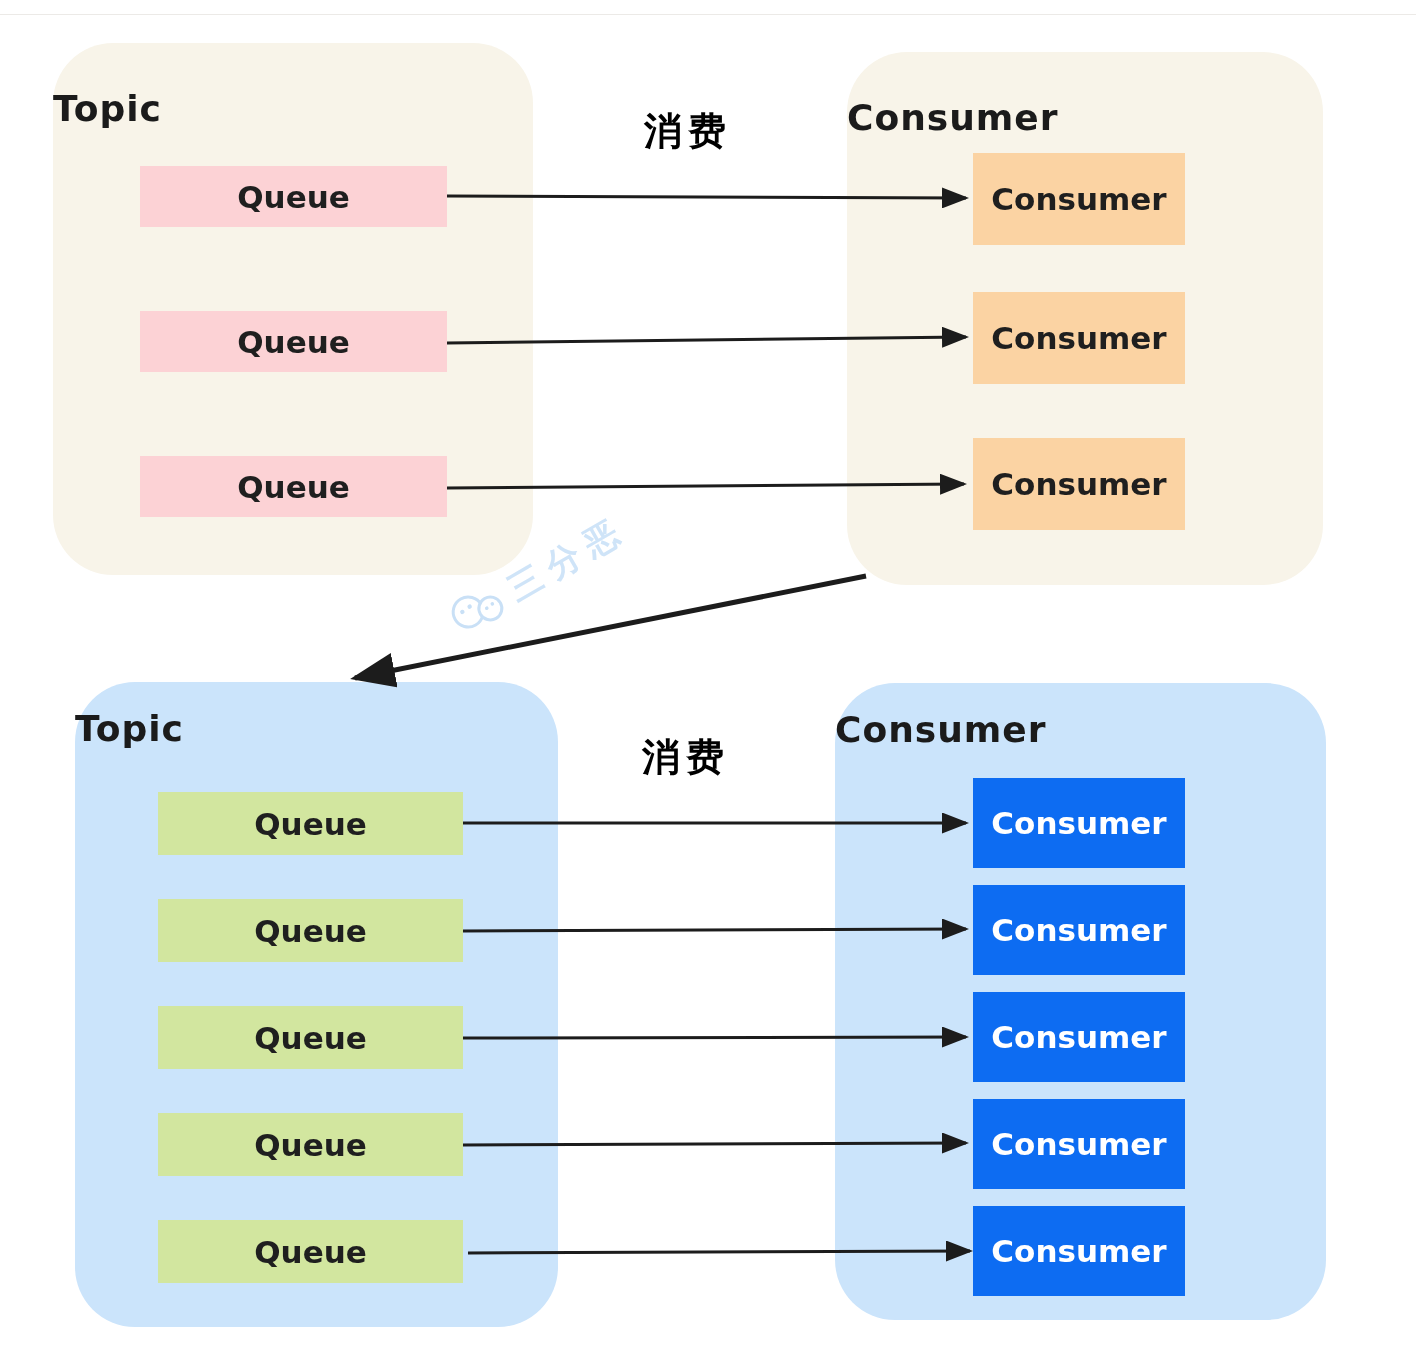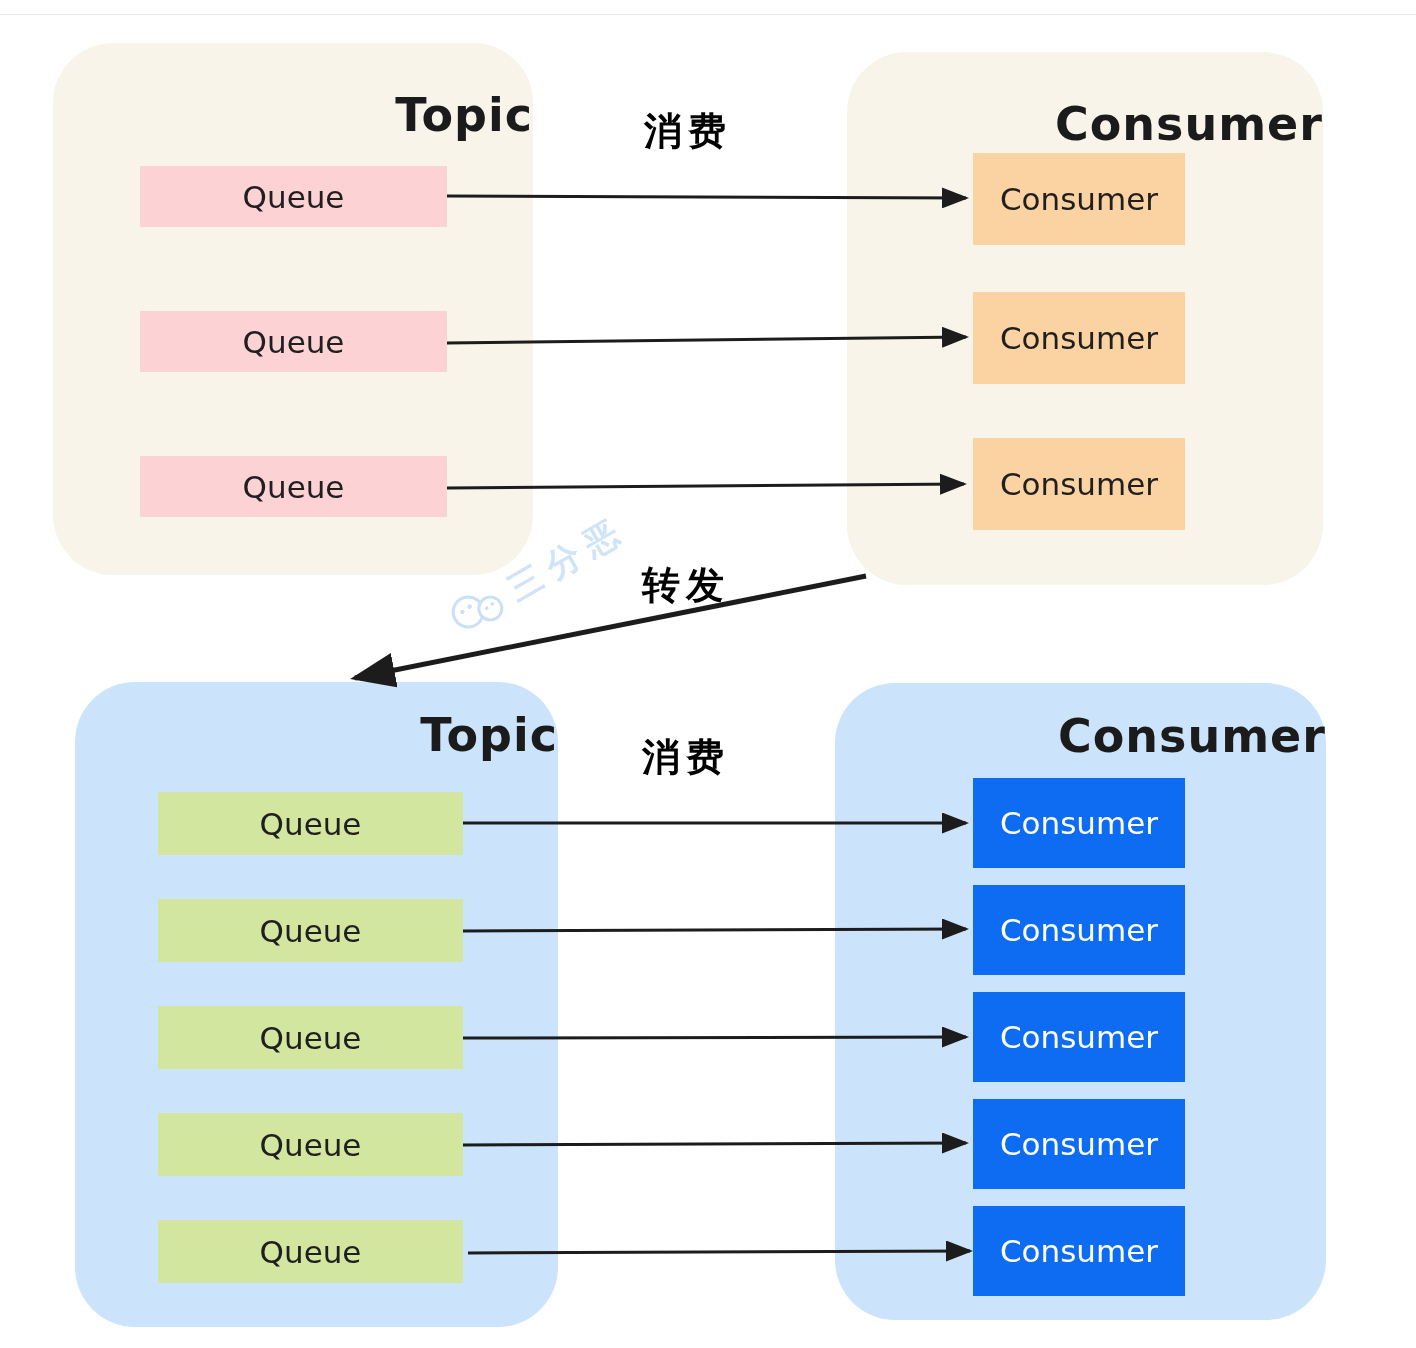--- a/index.html
+++ b/index.html
@@ -7,27 +7,27 @@
     position:relative;width:1416px;height:1348px;background:#ffffff;
     font-family:"DejaVu Sans","Liberation Sans",sans-serif;overflow:hidden;
   }
   .top-divider{position:absolute;left:0;top:14px;width:1416px;height:1px;background:#eceae7;}
   .container{position:absolute;border-radius:60px;}
   .cont-topic-top   {left:53px;  top:43px;  width:480px; height:532px;}
   .cont-consumer-top{left:847px; top:52px;  width:476px; height:533px;}
   .cont-topic-bot   {left:75px;  top:682px; width:483px; height:645px;}
   .cont-consumer-bot{left:835px; top:683px; width:491px; height:637px;}
   .cont-title{
-    position:absolute;width:100%;text-align:right;
-    font-size:46px;font-weight:600;color:#1b1b1b;letter-spacing:1px;
+    position:absolute;width:100%;text-align:left;
+    font-size:36px;font-weight:600;color:#1b1b1b;letter-spacing:1px;
   }
   .t-top{top:45px;} .t-bot{top:26px;}
   .box{
     position:absolute;display:flex;align-items:center;justify-content:center;
-    font-size:31px;font-weight:400;color:#1f1f1f;
+    font-size:31px;font-weight:700;color:#1f1f1f;
   }
   .qbox{left:140px;width:307px;height:61px;}
   .q1{top:166px;} .q2{top:311px;} .q3{top:456px;}
   .cbox{left:973px;width:212px;height:92px;}
   .c1{top:153px;} .c2{top:292px;} .c3{top:438px;}
   .gbox{left:158px;width:305px;height:63px;}
   .g1{top:792px;} .g2{top:899px;} .g3{top:1006px;} .g4{top:1113px;} .g5{top:1220px;}
   .bbox{left:973px;width:212px;height:90px;color:#ffffff;}
   .b1{top:778px;} .b2{top:885px;} .b3{top:992px;} .b4{top:1099px;} .b5{top:1206px;}
   .diagram-label{
@@ -78,21 +78,20 @@
   <section class="container cont-consumer-bot" style="background-color: rgb(203, 228, 251);">
     <div class="cont-title t-bot">Consumer</div>
   </section>
   <div class="box bbox b1" style="background-color: rgb(13, 108, 242); color: rgb(255, 255, 255);">Consumer</div>
   <div class="box bbox b2" style="background-color: rgb(13, 108, 242); color: rgb(255, 255, 255);">Consumer</div>
   <div class="box bbox b3" style="background-color: rgb(13, 108, 242); color: rgb(255, 255, 255);">Consumer</div>
   <div class="box bbox b4" style="background-color: rgb(13, 108, 242); color: rgb(255, 255, 255);">Consumer</div>
   <div class="box bbox b5" style="background-color: rgb(13, 108, 242); color: rgb(255, 255, 255);">Consumer</div>
 
   <div class="diagram-label lbl-consume-top">消费</div>
-  <div class="diagram-label lbl-forward">转发</div>
   <div class="diagram-label lbl-consume-bot">消费</div>
 
   <div class="watermark">
     <svg width="60" height="48" viewBox="0 0 60 48" aria-hidden="true">
       <circle cx="21" cy="20" r="15" fill="#ffffff" stroke="#c9e0f6" stroke-width="3"></circle>
       <circle cx="42" cy="28" r="11.5" fill="#ffffff" stroke="#c9e0f6" stroke-width="3"></circle>
       <circle cx="16" cy="17" r="2.2" fill="#c9e0f6"></circle>
       <circle cx="25" cy="16" r="2.2" fill="#c9e0f6"></circle>
       <circle cx="39" cy="26" r="1.8" fill="#c9e0f6"></circle>
       <circle cx="46" cy="25" r="1.8" fill="#c9e0f6"></circle>

